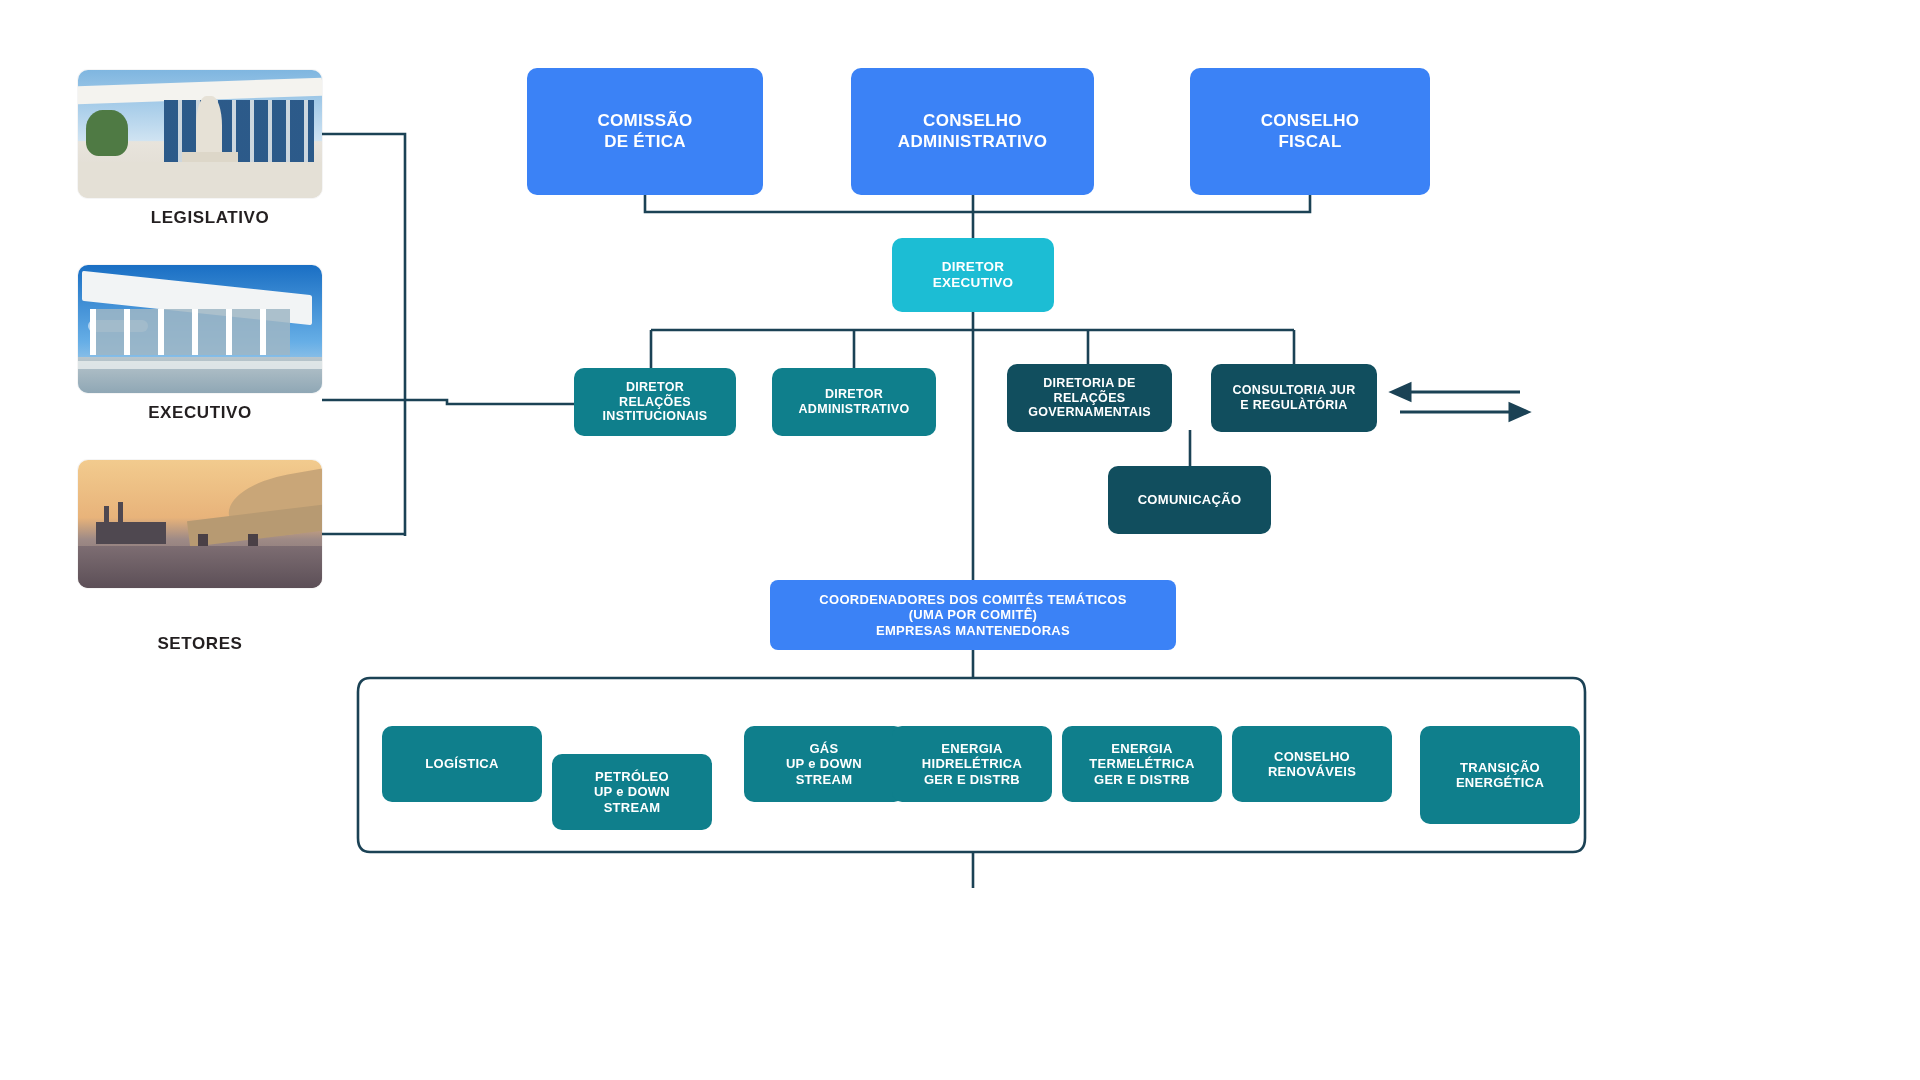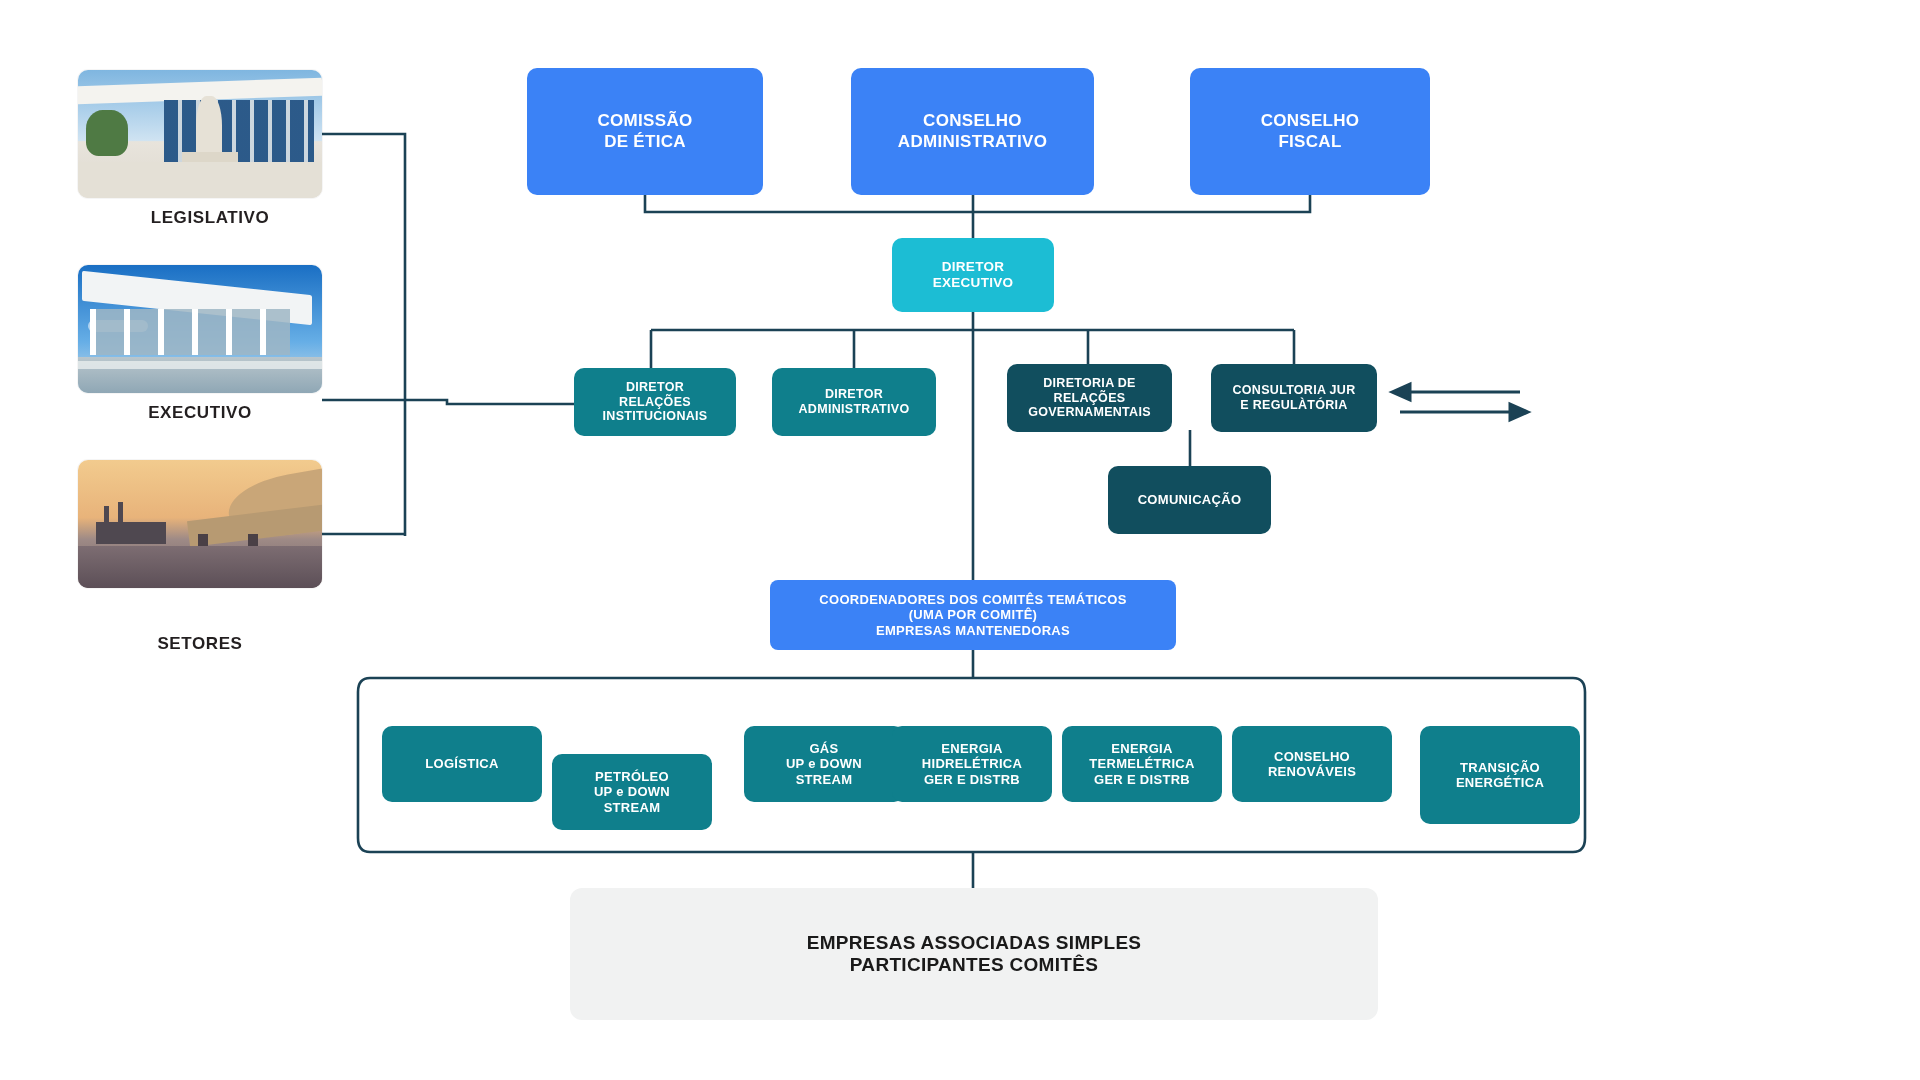--- a/index.html
+++ b/index.html
@@ -227,21 +227,15 @@
     </div>
   </div>
 
   <div class="node teal" style="left:1402px;top:726px;width:160px;height:98px;font-size:13px;margin-left:18px;">
     <div>
       <div>TRANSIÇÃO</div>
       <div>ENERGÉTICA</div>
     </div>
   </div>
 
-  <div class="node grey" style="left:570px;top:888px;width:808px;height:132px;font-size:19px;">
-    <div>
-      <div>EMPRESAS ASSOCIADAS SIMPLES</div>
-      <div>PARTICIPANTES COMITÊS</div>
-    </div>
-  </div>
 
 
 </div>
 
 </body></html>

